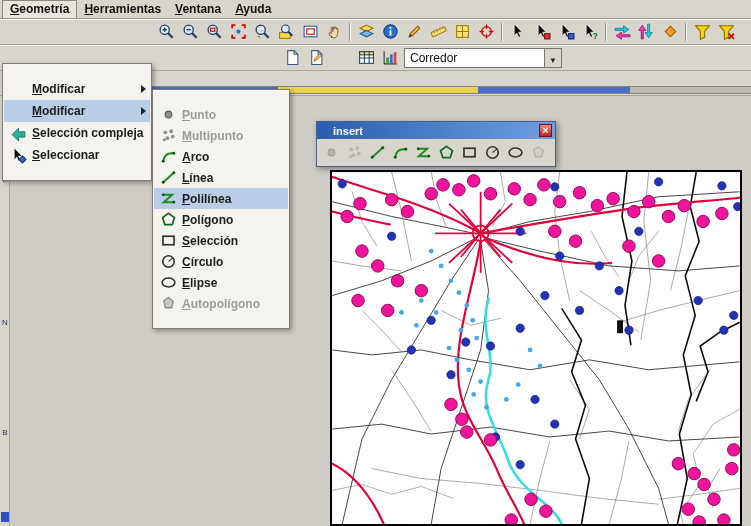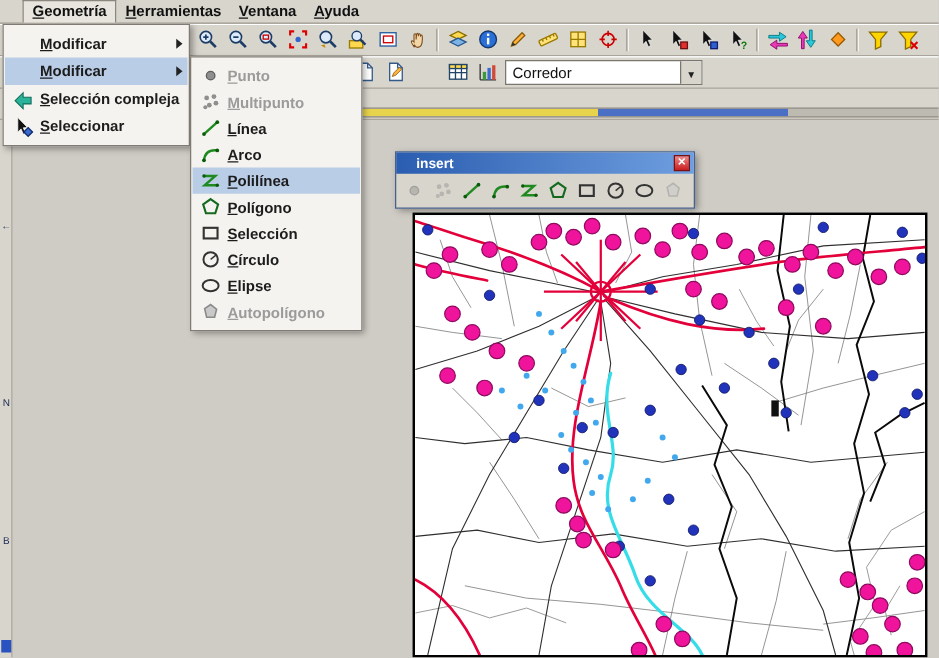--- a/index.html
+++ b/index.html
@@ -1,21 +1,21 @@
 <!DOCTYPE html>
 <html><head>
 <meta charset="utf-8">
 <style>
   *{margin:0;padding:0;box-sizing:border-box;}
   html,body{width:751px;height:526px;overflow:hidden;}
   body{position:relative;font-family:"Liberation Sans",sans-serif;background:#cfccc5;}
 
   
   #menubar{position:absolute;top:0;left:0;right:0;height:19px;background:#d8d5cd;
-    border-bottom:1px solid #9e9a92;display:flex;align-items:center;padding-left:18px;z-index:60;}
+    border-bottom:1px solid #9e9a92;display:flex;align-items:center;padding-left:2px;z-index:60;}
   .menu-top{padding:1px 7px 2px 7px;font-size:12px;font-weight:bold;color:#111;}
   .menu-top.open{background:#e8e5de;border:1px solid #8a877f;border-bottom:none;}
   .mlabel{display:inline-block;}
   .mlabel::first-letter{text-decoration:underline;}
 
   
   .toolbar{position:absolute;left:0;right:0;background:#d8d5cd;border-bottom:1px solid #a9a59d;
     box-shadow:inset 0 1px 0 #ffffff;display:flex;align-items:center;}
   #toolbar1{top:19px;height:26px;padding-left:154px;z-index:5;}
   #toolbar2{top:45px;height:26px;padding-left:280px;z-index:5;}
@@ -46,21 +46,21 @@
   .lsitem{position:absolute;left:0;width:10px;text-align:center;font-size:8px;color:#1a2a55;}
   #bluebox{position:absolute;left:1px;top:416px;width:8px;height:10px;background:#2a52c0;}
 
   
   #mapwin{position:absolute;left:330px;top:170px;width:412px;height:356px;border:2px solid #000;
     background:#fff;z-index:10;}
   #map-svg{width:100%;height:100%;display:block;}
 
   
   .popup{position:absolute;background:#f4f3ef;border:1px solid #807c75;
-    box-shadow:2px 2px 5px rgba(0,0,0,.35);padding:4px 1px;z-index:50;}
+    box-shadow:2px 2px 5px rgba(0,0,0,.35);padding:14px 1px;z-index:50;margin-top:44px;}
   #geom-menu{left:2px;top:19px;width:150px;}
   #insert-submenu{left:152px;top:45px;width:138px;}
   .mitem{height:22px;display:flex;align-items:center;font-weight:bold;font-size:12px;
     color:#1c1c1c;padding:0 4px;}
   #insert-submenu .mitem{height:21px;}
   .mitem.hl{background:#b9cde7;}
   .mitem.dis .mlabel{color:#9b9b9b;}
   .mico{width:20px;height:17px;margin-right:4px;flex:0 0 20px;display:flex;
     align-items:center;justify-content:center;}
   .marrow{margin-left:auto;width:0;height:0;border-left:5px solid #222;
@@ -567,37 +567,37 @@
           <circle cx="12" cy="9" r="1.8" fill="#8f8f8f"></circle>
           <circle cx="7" cy="10.5" r="1.8" fill="#8f8f8f"></circle>
           <circle cx="4" cy="12" r="1.5" fill="#8f8f8f"></circle>
         </svg>
       </span>
     <span class="mlabel">Multipunto</span>
   </div>
   <div class="mitem">
     <span class="mico">
         <svg viewBox="0 0 16 16" width="17" height="17">
+          <path d="M3 12.5Q4 4 13 5" fill="none" stroke="#1f8a1f" stroke-width="1.8"></path>
+          <circle cx="3" cy="12.5" r="1.4" fill="#0a5a0a"></circle>
+          <circle cx="13" cy="5" r="1.4" fill="#0a5a0a"></circle>
+        </svg>
+      </span>
+    <span class="mlabel">Arco</span>
+  </div>
+  <div class="mitem">
+    <span class="mico">
+        <svg viewBox="0 0 16 16" width="17" height="17">
           <line x1="3" y1="12.5" x2="13" y2="3.5" stroke="#1f8a1f" stroke-width="1.8"></line>
           <circle cx="3" cy="12.5" r="1.4" fill="#0a5a0a"></circle>
           <circle cx="13" cy="3.5" r="1.4" fill="#0a5a0a"></circle>
         </svg>
       </span>
     <span class="mlabel">Línea</span>
   </div>
-  <div class="mitem">
-    <span class="mico">
-        <svg viewBox="0 0 16 16" width="17" height="17">
-          <path d="M3 12.5Q4 4 13 5" fill="none" stroke="#1f8a1f" stroke-width="1.8"></path>
-          <circle cx="3" cy="12.5" r="1.4" fill="#0a5a0a"></circle>
-          <circle cx="13" cy="5" r="1.4" fill="#0a5a0a"></circle>
-        </svg>
-      </span>
-    <span class="mlabel">Arco</span>
-  </div>
   <div class="mitem hl">
     <span class="mico">
         <svg viewBox="0 0 16 16" width="17" height="17">
           <path d="M3 4.5h8.5L3.5 11.5H13" fill="none" stroke="#1f8a1f" stroke-width="1.8"></path>
           <circle cx="3" cy="4.5" r="1.3" fill="#0a5a0a"></circle>
           <circle cx="13" cy="11.5" r="1.3" fill="#0a5a0a"></circle>
         </svg>
       </span>
     <span class="mlabel">Polilínea</span>
   </div>

